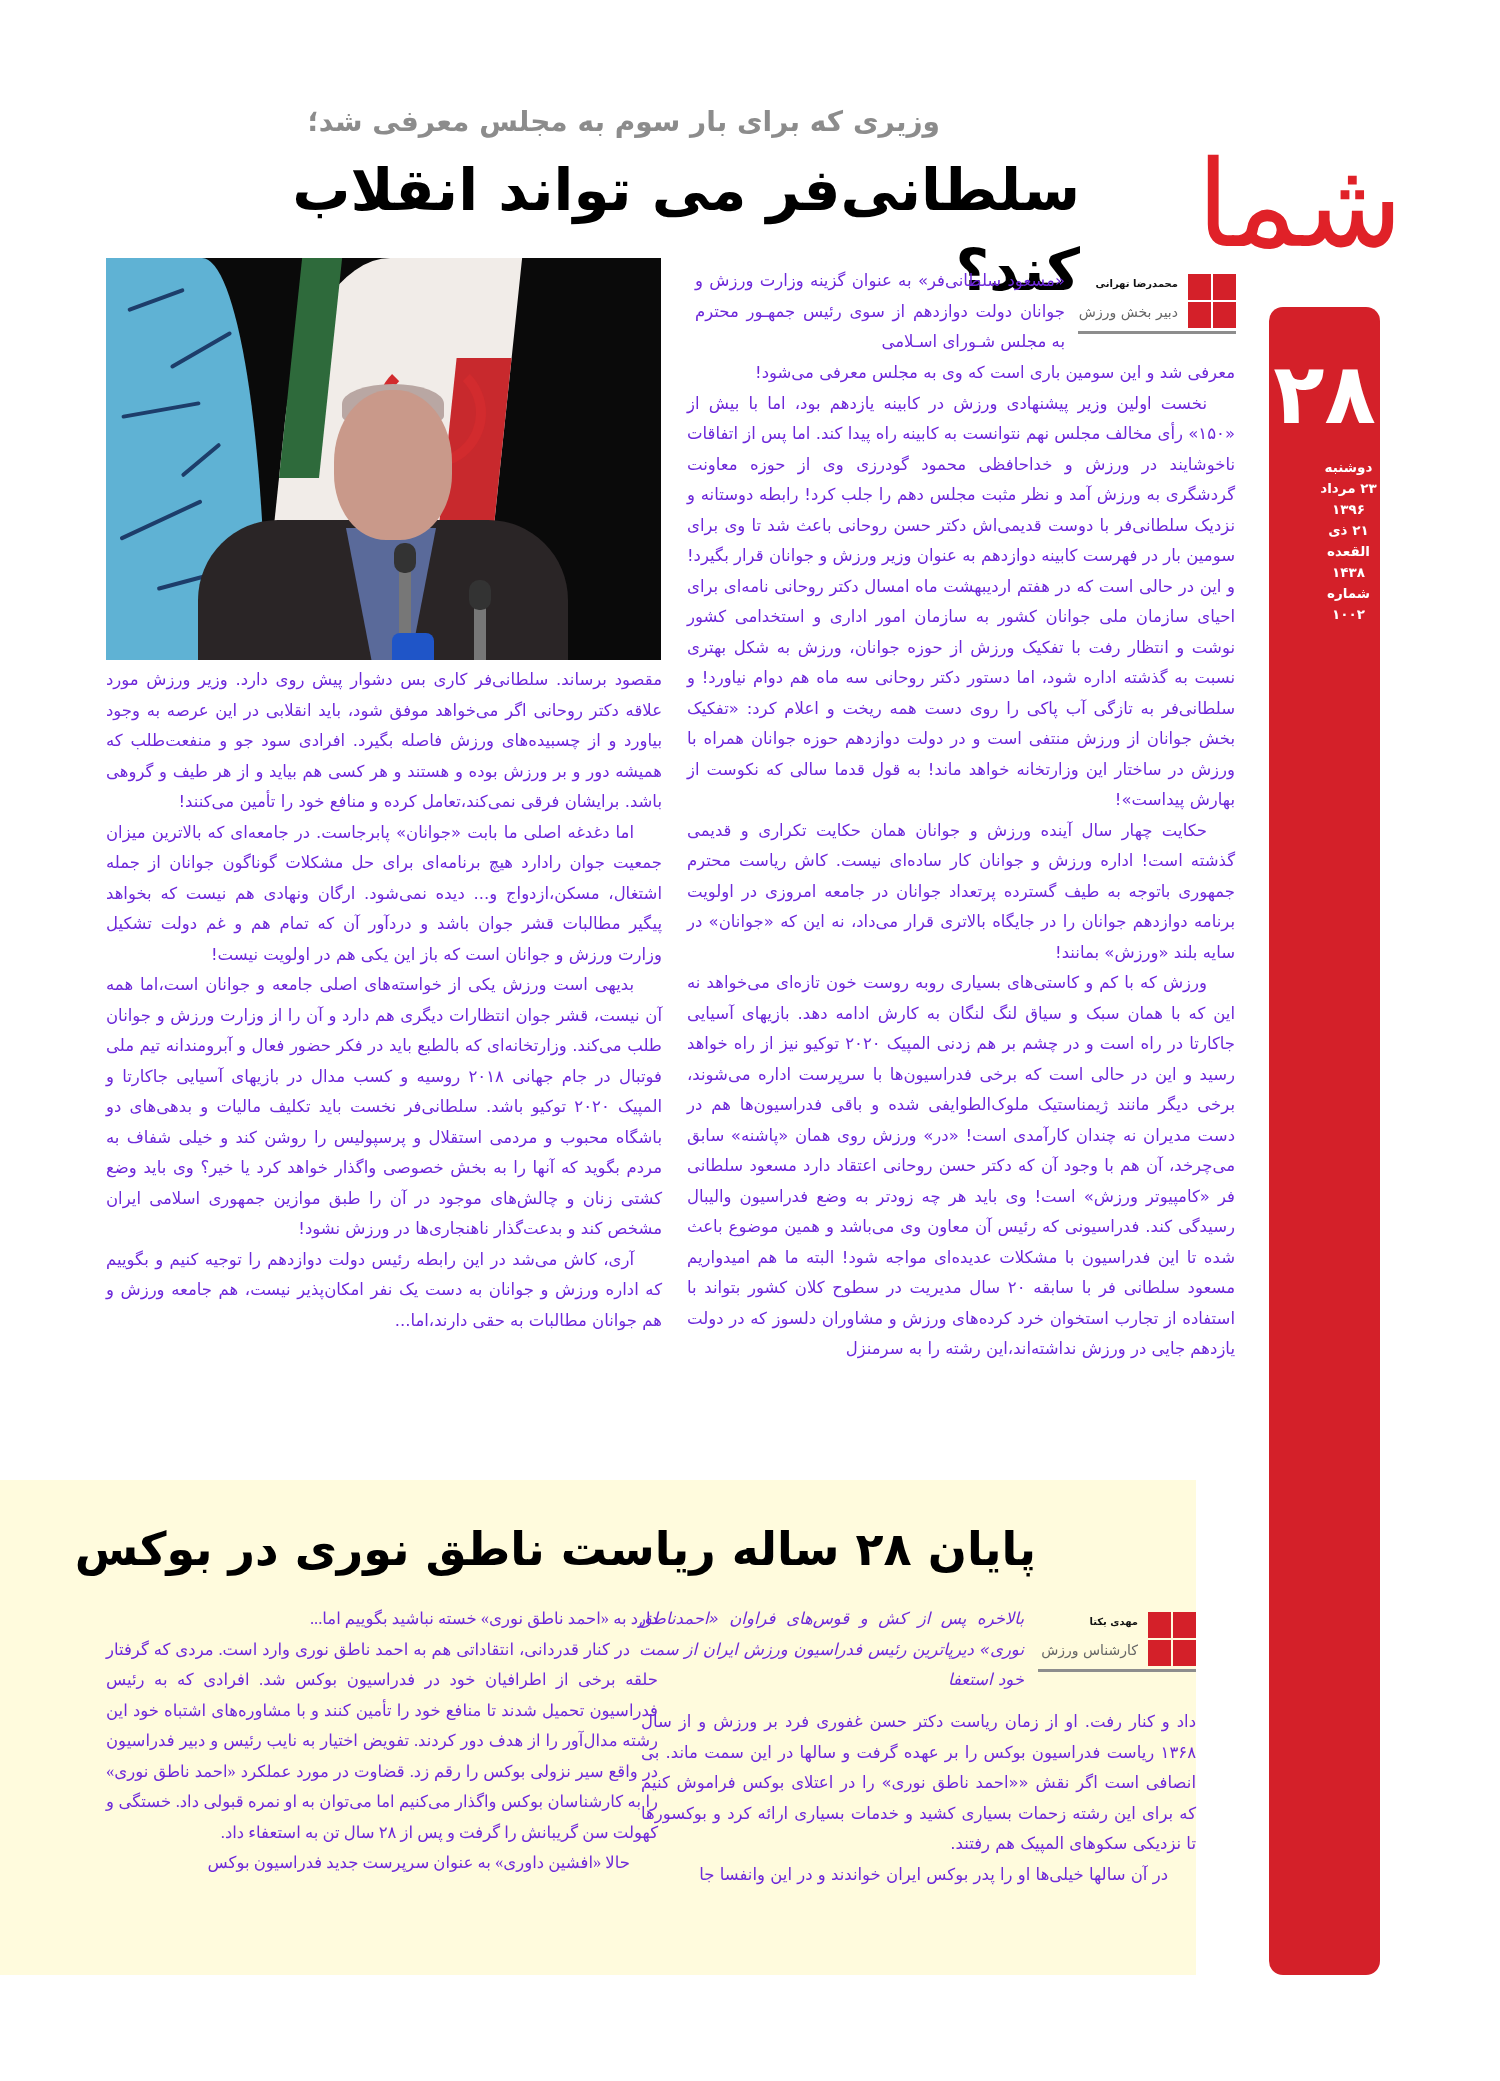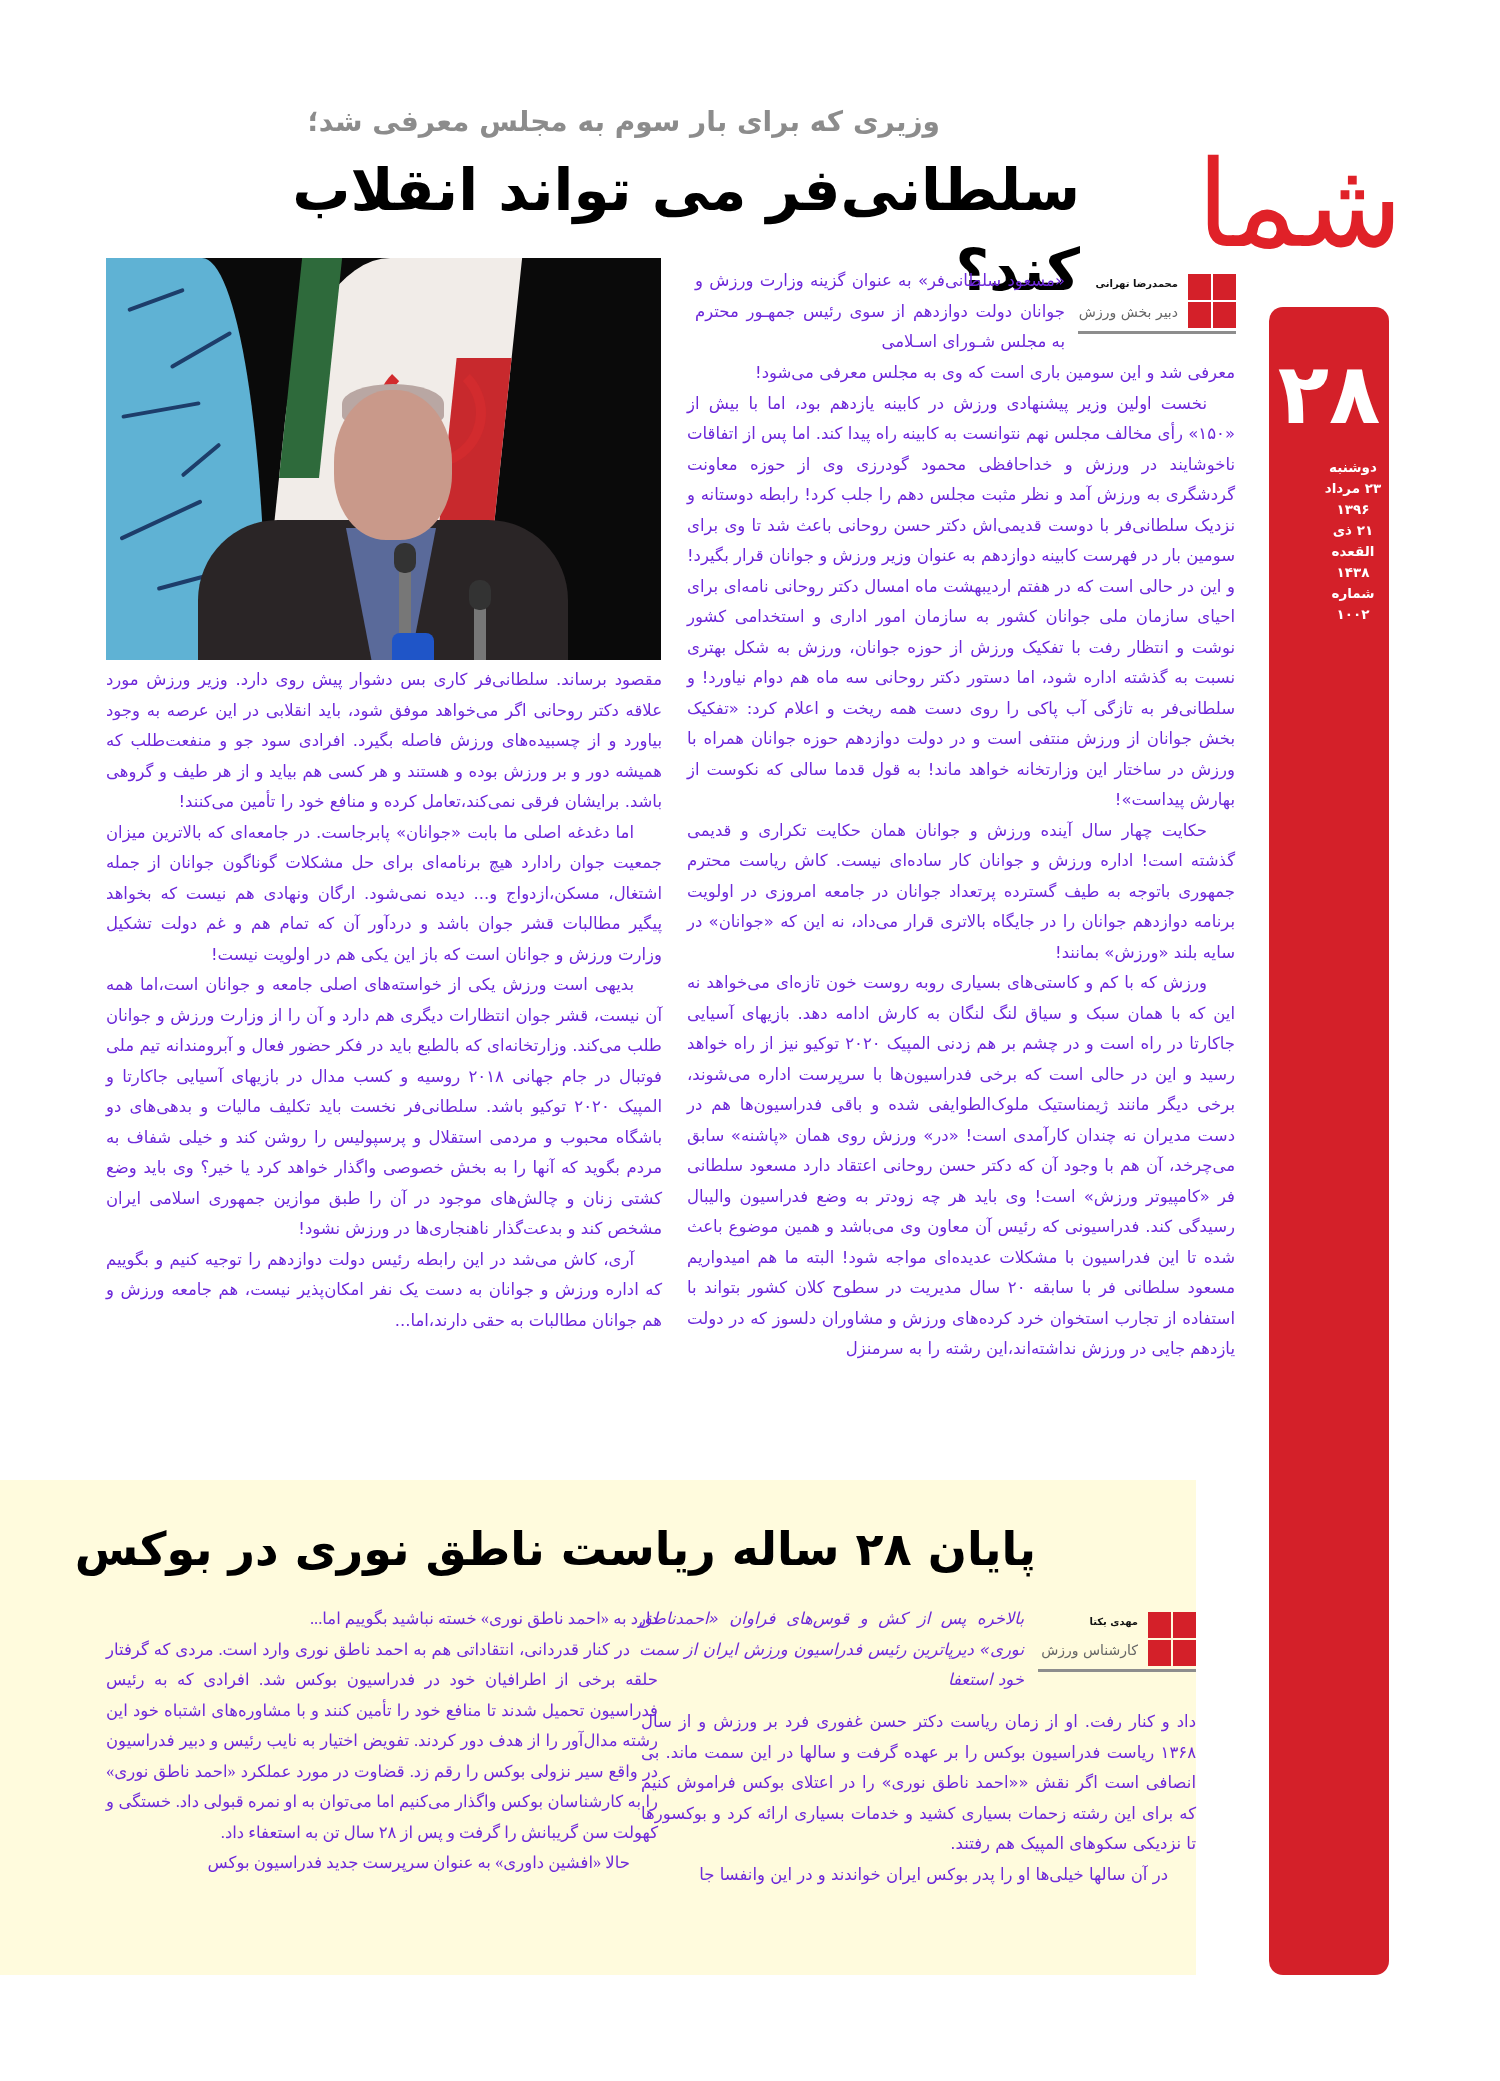--- a/index.html
+++ b/index.html
@@ -6,21 +6,21 @@
   html, body { width: 1500px; height: 2081px; background: #ffffff; overflow: hidden; }
   body { position: relative; font-family: "DejaVu Sans", sans-serif; color: #1a1a1a; direction: rtl; }
 
   
   .logo {
     position: absolute; left: 1268px; top: 105px; width: 135px; height: 200px;
     color: #e02128; font-family: "DejaVu Serif", serif; font-weight: normal;
     font-size: 120px; line-height: 200px; text-align: center; direction: rtl;
   }
   .sidebar {
-    position: absolute; left: 1269px; top: 307px; width: 120px; height: 1668px;
+    position: absolute; left: 1269px; top: 307px; width: 111px; height: 1668px;
     background: #d42029; border-radius: 14px;
     color: #fff; text-align: center;
   }
   .sidebar .page-num {
     font-family: "DejaVu Sans", sans-serif; font-size: 84px; font-weight: bold;
     margin-top: 42px; line-height: 90px; letter-spacing: 2px;
   }
   .sidebar .meta { margin-top: 18px; font-size: 13.5px; font-weight: bold; line-height: 21px; margin-left: 48px; }
 
   

